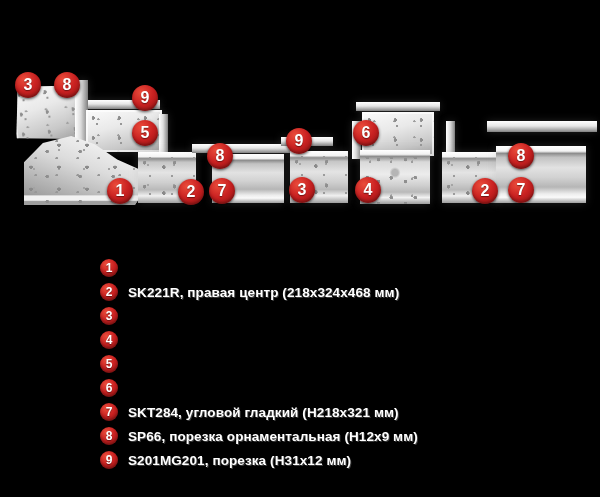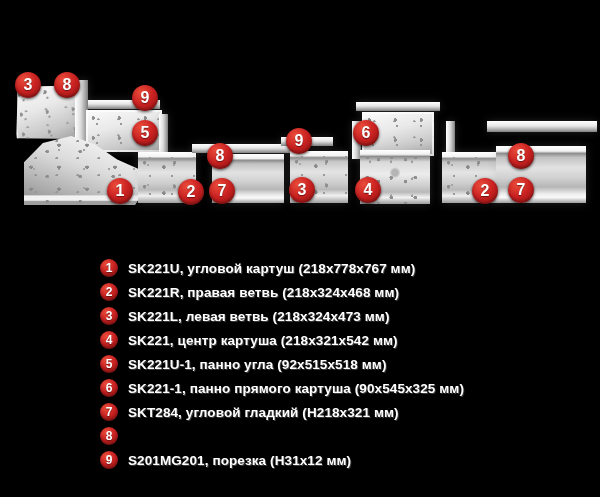--- a/index.html
+++ b/index.html
@@ -126,48 +126,44 @@
     <div id="bg10" class="badge">6</div>
     <div id="bg11" class="badge">4</div>
     <div id="bg12" class="badge">2</div>
     <div id="bg13" class="badge">8</div>
     <div id="bg14" class="badge">7</div>
   </div>
 
   <div class="legend">
     <div class="legend-row">
       <div class="badge legend-badge">1</div>
-      <div class="legend-text">SK221U, угловой картуш (218х778х767 мм)</div>
     </div>
     <div class="legend-row">
       <div class="badge legend-badge">2</div>
-      <div class="legend-text">SK221R, правая ветвь (218х324х468 мм)</div>
+      <div class="legend-text">SK221R, правая центр (218х324х468 мм)</div>
     </div>
     <div class="legend-row">
       <div class="badge legend-badge">3</div>
-      <div class="legend-text">SK221L, левая ветвь (218х324х473 мм)</div>
     </div>
     <div class="legend-row">
       <div class="badge legend-badge">4</div>
-      <div class="legend-text">SK221, центр картуша (218х321х542 мм)</div>
     </div>
     <div class="legend-row">
       <div class="badge legend-badge">5</div>
-      <div class="legend-text">SK221U-1, панно угла (92х515х518 мм)</div>
     </div>
     <div class="legend-row">
       <div class="badge legend-badge">6</div>
-      <div class="legend-text">SK221-1, панно прямого картуша (90х545х325 мм)</div>
     </div>
     <div class="legend-row">
       <div class="badge legend-badge">7</div>
       <div class="legend-text">SKT284, угловой гладкий (Н218х321 мм)</div>
     </div>
     <div class="legend-row">
       <div class="badge legend-badge">8</div>
+      <div class="legend-text">SP66, порезка орнаментальная (Н12х9 мм)</div>
     </div>
     <div class="legend-row">
       <div class="badge legend-badge">9</div>
       <div class="legend-text">S201MG201, порезка (Н31х12 мм)</div>
     </div>
   </div>
 
 </div>
 
 </body></html>

